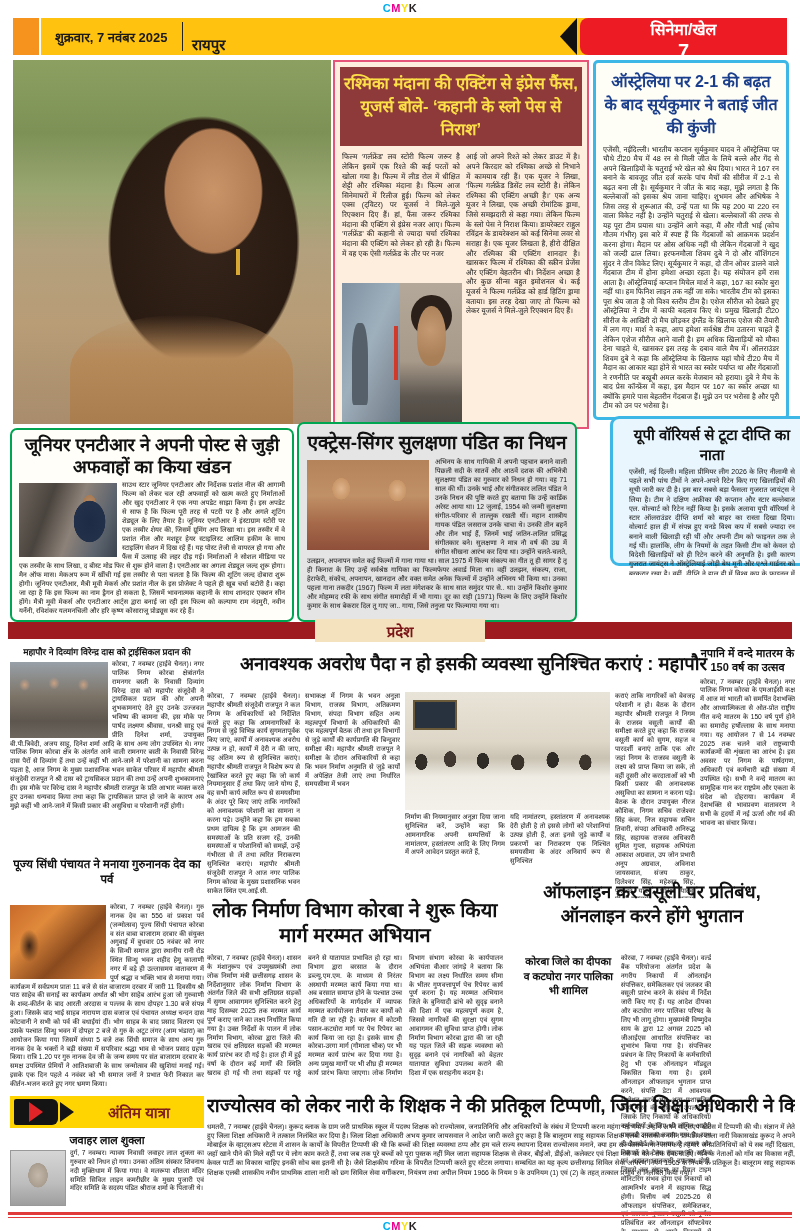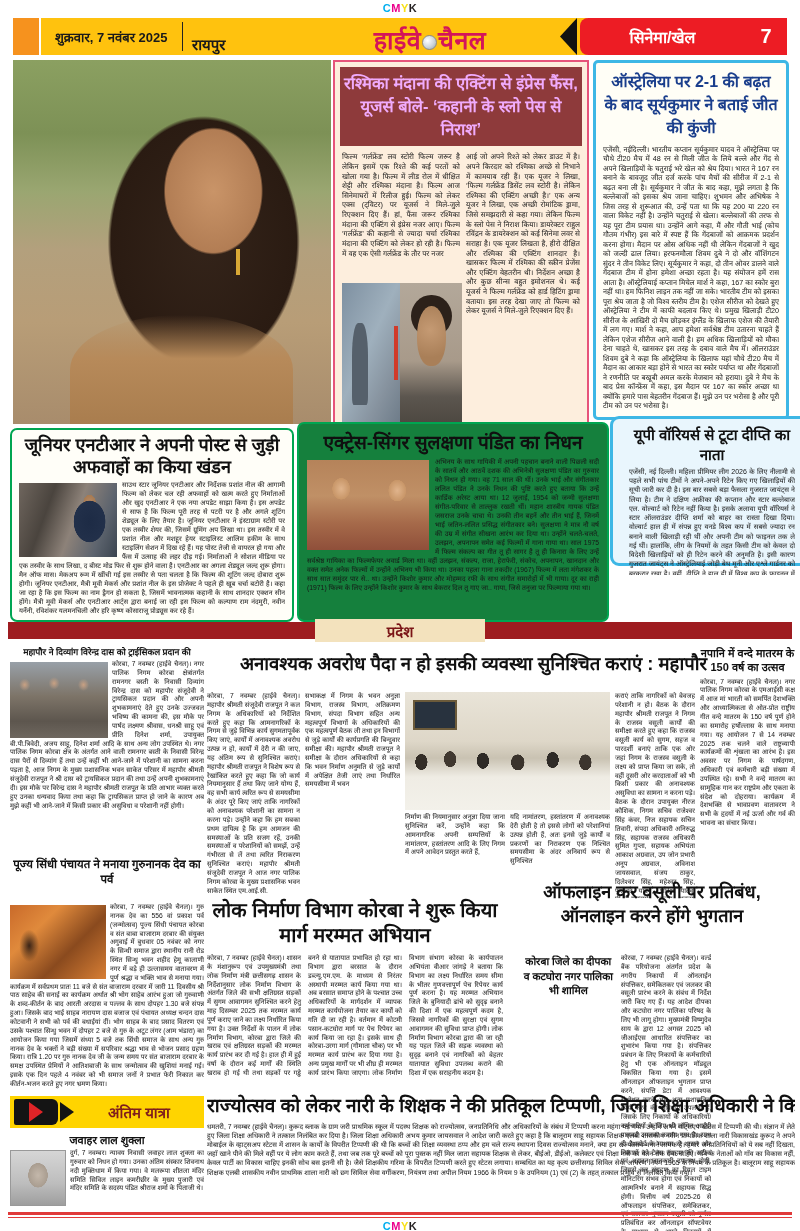--- a/index.html
+++ b/index.html
@@ -16,35 +16,35 @@
   .hdr-yellow{left:41px;top:18px;width:546px;height:37px;background:#ffc20e;}
   .hdr-date{left:55px;top:28px;font-size:13px;font-weight:bold;color:#1a1a1a;}
   .hdr-div{left:182px;top:22px;width:1px;height:29px;background:#222;}
   .hdr-city{left:192px;top:34px;font-size:15px;font-weight:bold;color:#1a1a1a;}
   .masthead{left:300px;top:22px;width:260px;text-align:center;font-size:25px;font-weight:bold;color:#d4145a;letter-spacing:.5px;}
   .globe{display:inline-block;width:15px;height:15px;border-radius:50%;vertical-align:-1px;
          background:radial-gradient(circle at 35% 35%,#ffffff,#cdd6da 55%,#94a1a8);border:1px solid #8a8a8a;margin:0 1px;}
   .rib-chev{left:560px;top:18px;width:17px;height:37px;background:#111;
             clip-path:polygon(100% 0,100% 100%,0 50%);}
   .ribbon{left:580px;top:18px;width:207px;height:37px;background:#ed1c24;border-radius:8px 0 0 8px;
-          display:flex;align-items:center;}
+          display:flex;align-items:center;flex-direction:column;}
   .rib-sec{flex:1;text-align:center;color:#fff;font-weight:bold;font-size:16px;}
   .rib-page{width:42px;text-align:center;color:#fff;font-weight:bold;font-size:20px;}
   
   .ph-rashmika{left:13px;top:60px;width:318px;height:364px;
     background:
       radial-gradient(92px 118px at 63% 36%,#c99468 0%,#b27d54 52%,rgba(0,0,0,0) 54%),
       radial-gradient(160px 210px at 60% 50%,#34241a 0%,#2a1b12 58%,rgba(0,0,0,0) 60%),
       linear-gradient(180deg,#8ba061 0%,#7d9156 20%,#9aa671 36%,#b3a07d 52%,#b89d77 72%,#a88c6c 100%);}
   .ph-rashmika .shoulder{position:absolute;bottom:0;left:18%;width:70%;height:30%;
       background:linear-gradient(180deg,rgba(201,148,96,.0),#b78a5a 40%,#a97d4e);border-radius:50% 50% 0 0;}
   .ph-rashmika .earring{position:absolute;top:52%;left:70%;width:4px;height:26px;background:#d8a835;}
   
   .box-rash{left:333px;top:60px;width:256px;height:369px;background:#fdeedd;border:2px solid #e6547a;}
-  .rash-head{margin:5px 5px 4px 5px;background:#8e3a3b;color:#f0abfc;font-weight:bold;font-size:16.5px;
+  .rash-head{margin:5px 5px 4px 5px;background:#8e3a3b;color:#fde047;font-weight:bold;font-size:16.5px;
              line-height:1.4;text-align:center;padding:5px 0;}
   .rash-body{display:flex;gap:6px;padding:2px 7px;}
   .rash-col{width:118px;font-size:7.3px;}
   .stills{width:120px;height:142px;margin-top:3px;display:flex;border:1px solid #b9a astedt;}
   .stillL{width:58px;height:100%;background:linear-gradient(115deg,#7e90a1 0%,#9fb0bd 45%,#86929e 75%,#6d7b88 100%);position:relative;}
   .stillL .fig{position:absolute;left:18%;top:28%;width:26%;height:58%;background:#55606b;border-radius:40% 40% 10% 10%;}
   .stillL .ext{position:absolute;right:2px;top:30%;width:4px;height:38%;background:#d03a2a;}
   .stillR{width:62px;height:100%;background:linear-gradient(180deg,#aéa 0,#000 0);position:relative;
           background:linear-gradient(180deg,#b3a89a 0%,#a89a8a 55%,#5c564f 80%,#4c4740 100%);}
   .stillR .face{position:absolute;left:28%;top:16%;width:46%;height:42%;border-radius:50% 50% 45% 45%;
@@ -56,21 +56,21 @@
   .surya-body{font-size:7.2px;height:295px;}
   
   .box-jntr{left:10px;top:428px;width:284px;height:194px;background:#fffef8;border:2.5px solid #00a551;border-radius:7px;padding:3px 7px;}
   .jntr-head{font-weight:bold;font-size:18px;line-height:1.2;text-align:center;color:#101010;margin:2px 0 3px 0;}
   .jntr-body{font-size:6.8px;height:138px;}
   .ph-jntr{float:left;width:98px;height:74px;margin:2px 5px 2px 0;
     background:
       radial-gradient(26px 34px at 72% 52%,#1d2b45 0%,#22304a 60%,rgba(0,0,0,0) 62%),
       radial-gradient(10px 12px at 72% 26%,#b98a64 0%,#a67a52 60%,rgba(0,0,0,0) 62%),
       linear-gradient(110deg,#6f665e 0%,#4a443e 30%,#8d8279 55%,#5d646e 80%,#3a444f 100%);}
-  .box-sul{left:297px;top:422px;width:312px;height:200px;background:#15803d;border:2.5px solid #00a551;border-radius:7px;padding:3px 8px;}
+  .box-sul{left:297px;top:422px;width:280px;height:200px;background:#e5e5e5;border:2.5px solid #00a551;border-radius:7px;padding:3px 8px;}
   .sul-head{font-weight:bold;font-size:19px;text-align:center;color:#101010;margin:2px 0 3px 0;}
   .sul-body{font-size:6.8px;height:152px;}
   .ph-sul{float:left;width:122px;height:90px;margin:2px 6px 2px 0;
     background:
       radial-gradient(14px 17px at 28% 32%,#e0b48c 0%,#c89668 62%,rgba(0,0,0,0) 64%),
       radial-gradient(14px 17px at 74% 34%,#e0b48c 0%,#c89668 62%,rgba(0,0,0,0) 64%),
       linear-gradient(180deg,#b5835a 0%,#c09066 40%,#a66a4a 70%,#8f4f3a 100%);}
   .box-deepti{left:588px;top:416px;width:204px;height:150px;background:#e9f6fd;border:3px solid #3db7e5;border-radius:9px;padding:5px 16px;margin-left:22px;}
   .deepti-head{font-weight:bold;font-size:15px;text-align:center;color:#101010;margin-bottom:3px;}
   .deepti-body{font-size:7px;height:108px;}
@@ -154,23 +154,20 @@
 
   <div class="abs cmyk" style="top:2px;">
     <span class="c">C</span><span class="m">M</span><span class="y">Y</span><span class="k">K</span>
   </div>
 
   <div class="abs hdr-orange"></div>
   <div class="abs hdr-yellow"></div>
   <div class="abs hdr-date">शुक्रवार, 7 नवंबर 2025</div>
   <div class="abs hdr-div"></div>
   <div class="abs hdr-city">रायपुर</div>
-  <div class="abs masthead">
-    <span>हाईवे</span><span class="globe"></span><span>चैनल</span>
-  </div>
   <div class="abs rib-chev"></div>
   <div class="abs ribbon">
     <span class="rib-sec">सिनेमा/खेल</span>
     <span class="rib-page">7</span>
   </div>
 
   <div class="abs ph-rashmika">
     <div class="shoulder"></div>
     <div class="earring"></div>
   </div>

